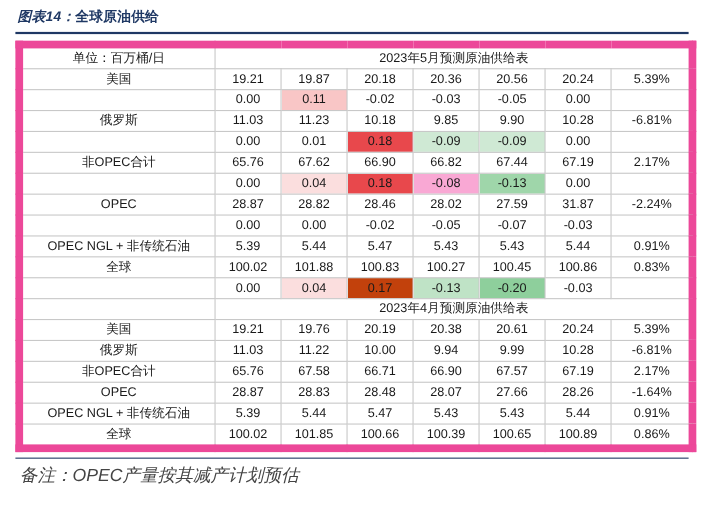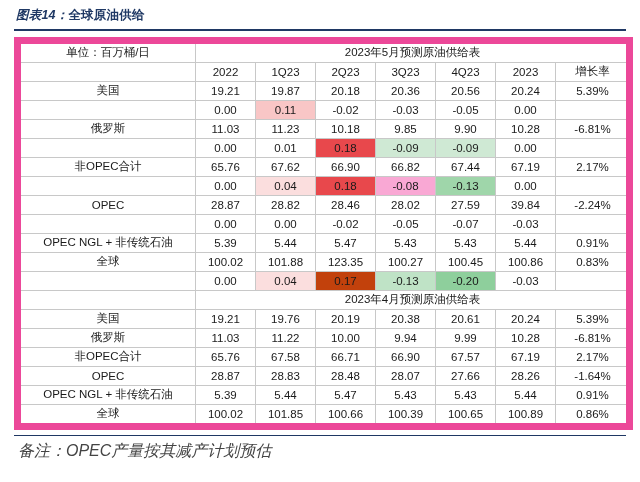--- a/index.html
+++ b/index.html
@@ -101,30 +101,20 @@
       <col style="width:60px">
       <col style="width:60px">
       <col style="width:60px">
       <col style="width:60px">
       <col style="width:74px">
     </colgroup>
     <tbody id="table-body">
         <tr>
           <td class="unitcell">单位：百万桶/日</td>
           <td colspan="7">2023年5月预测原油供给表</td>
-        </tr>
-        <tr>
-          <td></td>
-          <td>2022</td>
-          <td>1Q23</td>
-          <td>2Q23</td>
-          <td>3Q23</td>
-          <td>4Q23</td>
-          <td>2023</td>
-          <td>增长率</td>
         </tr>
         <tr>
           <td class="lbl">美国</td>
           <td>19.21</td>
           <td>19.87</td>
           <td>20.18</td>
           <td>20.36</td>
           <td>20.56</td>
           <td>20.24</td>
           <td>5.39%</td>
@@ -182,21 +172,21 @@
           <td></td>
           <td></td>
         </tr>
         <tr>
           <td class="lbl">OPEC</td>
           <td>28.87</td>
           <td>28.82</td>
           <td>28.46</td>
           <td>28.02</td>
           <td>27.59</td>
-          <td>39.84</td>
+          <td>31.87</td>
           <td>-2.24%</td>
         </tr>
         <tr>
           <td></td>
           <td>0.00</td>
           <td>0.00</td>
           <td>-0.02</td>
           <td>-0.05</td>
           <td>-0.07</td>
           <td>-0.03</td>
@@ -210,21 +200,21 @@
           <td>5.47</td>
           <td>5.43</td>
           <td>5.43</td>
           <td>5.44</td>
           <td>0.91%</td>
         </tr>
         <tr>
           <td class="lbl">全球</td>
           <td>100.02</td>
           <td>101.88</td>
-          <td>123.35</td>
+          <td>100.83</td>
           <td>100.27</td>
           <td>100.45</td>
           <td>100.86</td>
           <td>0.83%</td>
         </tr>
         <tr>
           <td></td>
           <td>0.00</td>
           <td style="background:#fbdede">0.04</td>
           <td style="background:#c2410c">0.17</td>

